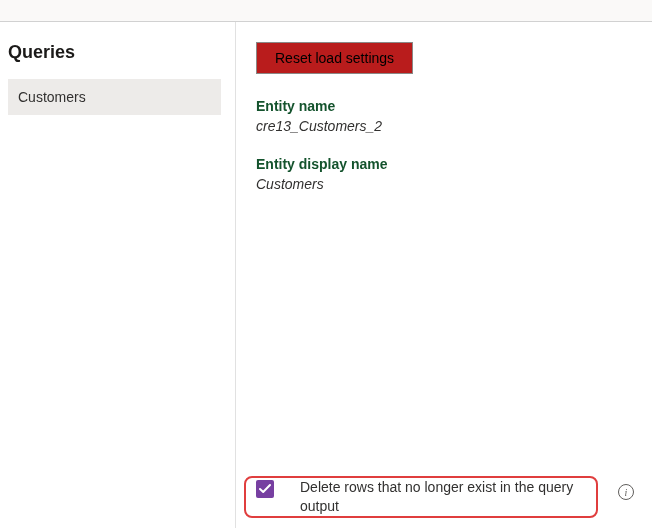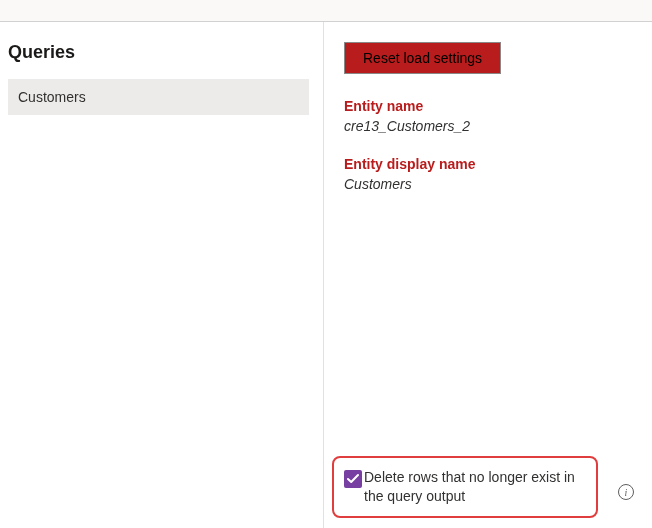--- a/index.html
+++ b/index.html
@@ -14,21 +14,21 @@
     .top-bar {
       height: 22px;
       background: #faf9f8;
       border-bottom: 1px solid #d1d1d1;
     }
     .columns {
       display: flex;
       height: 506px;
     }
     .left-col {
-      width: 324px;
+      width: 236px;
       padding: 20px 14px 0 8px;
       border-right: 1px solid #e1e1e1;
     }
     .right-col {
       flex: 1;
       padding: 20px 12px 0 20px;
       position: relative;
     }
     .section-title {
       font-size: 18px;
@@ -51,39 +51,39 @@
       cursor: pointer;
       margin-bottom: 24px;
       margin-left: 0;
     }
     .field-group {
       margin-bottom: 22px;
     }
     .field-label {
       font-size: 14px;
       font-weight: 600;
-      color: #b91c1c;
+      color: #14532d;
       margin-bottom: 4px;
     }
     .field-value {
       font-size: 14px;
       color: #323130;
       font-style: italic;
     }
     .checkbox-region {
       position: absolute;
       bottom: 10px;
       left: 8px;
       right: 54px;
       border: 2px solid #e03e3e;
       border-radius: 8px;
-      padding: 10px 10px;
+      padding: 0 10px;
       display: flex;
       align-items: flex-start;
-      gap: 2px;
+      gap: 26px;
     }
     .checkbox-box {
       width: 18px;
       height: 18px;
       background: #773fa1;
       border-radius: 2px;
       display: flex;
       align-items: center;
       justify-content: center;
       flex-shrink: 0;

